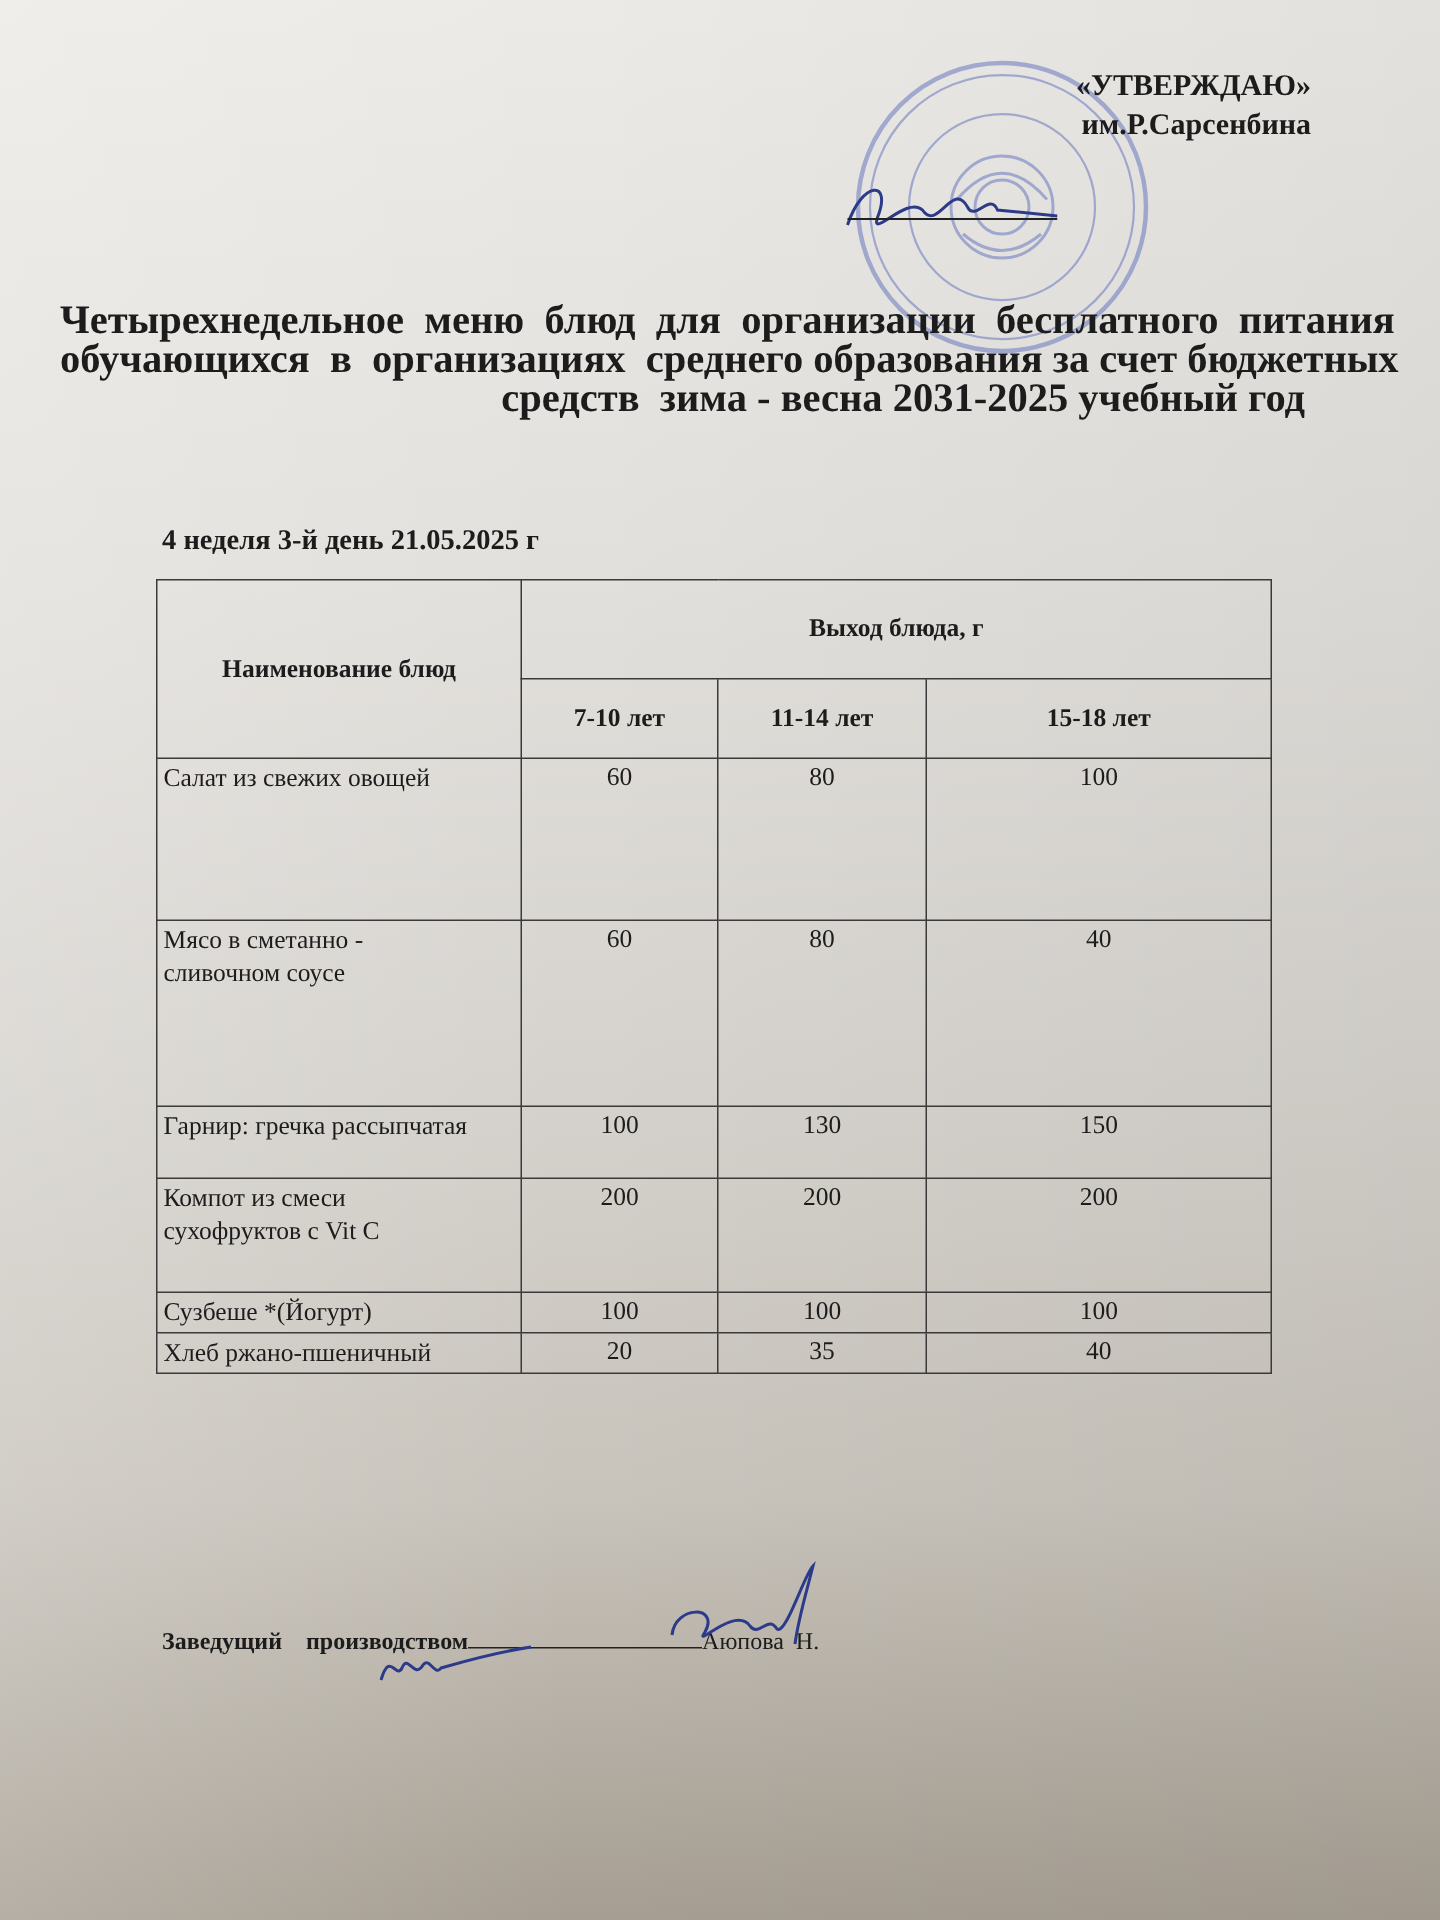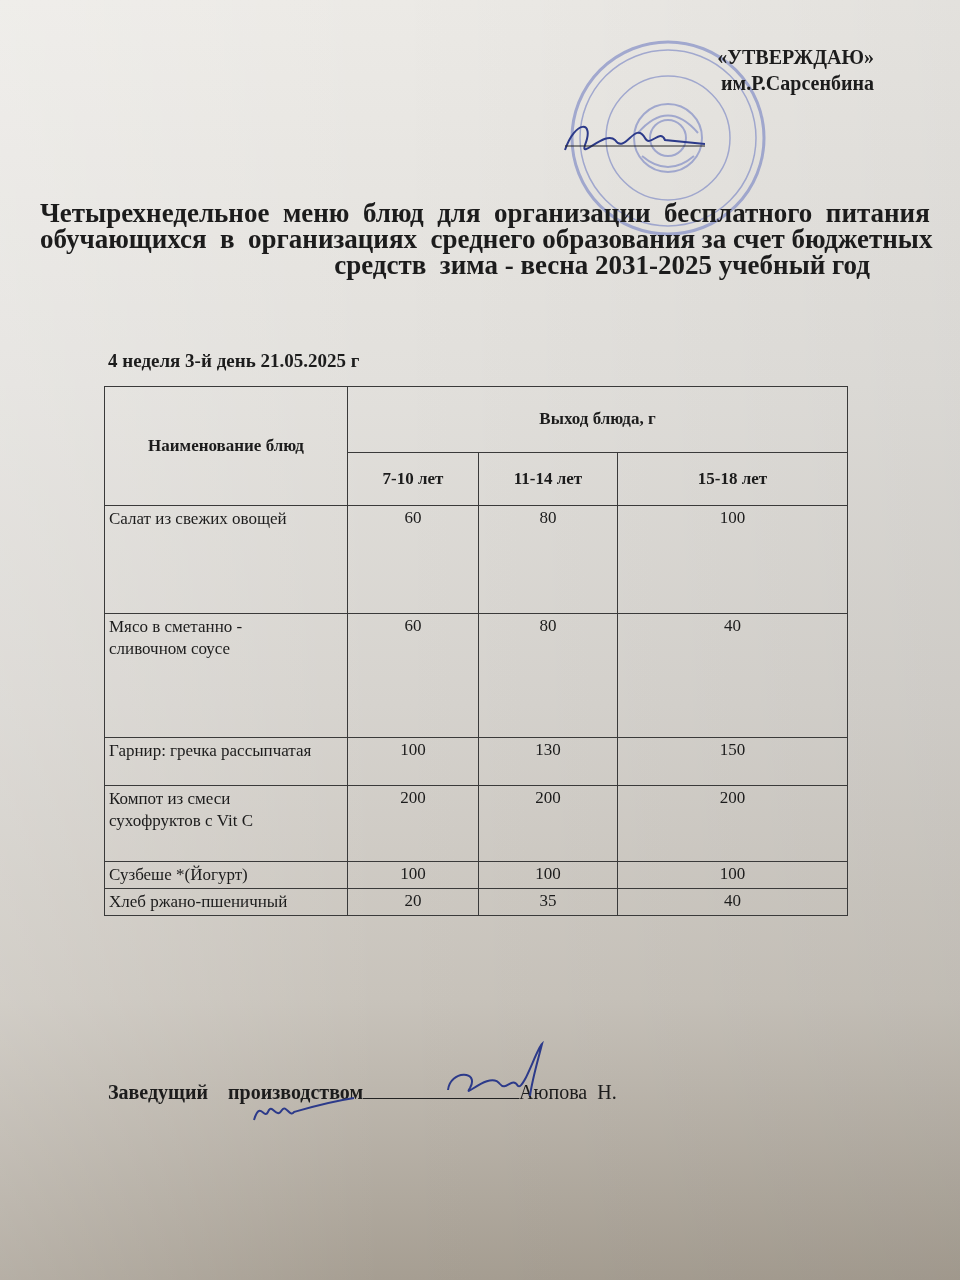--- a/index.html
+++ b/index.html
@@ -39,21 +39,21 @@
   .th-yield { height: 62px; }
   .th-age { height: 50px; }
   td.name { padding: 2px 4px; line-height: 22px; }
   td.val { text-align: center; padding-top: 2px; }
   .r-tall1 { height: 108px; }
   .r-tall2 { height: 124px; }
   .r-mid { height: 48px; }
   .r-comp { height: 76px; }
   .r-small { height: 24px; }
   .footer {
-    position: absolute; left: 108px; top: 1078px; font-size: 20px; line-height: 26px;
+    position: absolute; left: 108px; top: 1078px; font-size: 16px; line-height: 26px;
   }
   .footer b { font-weight: bold; }
   .footer .line { display: inline-block; border-bottom: 1.4px solid #222; height: 20px; vertical-align: baseline; }
   .sig { position: absolute; }
 </style>
 </head>
 <body>
 
 <div class="paper-edge"></div>
 

